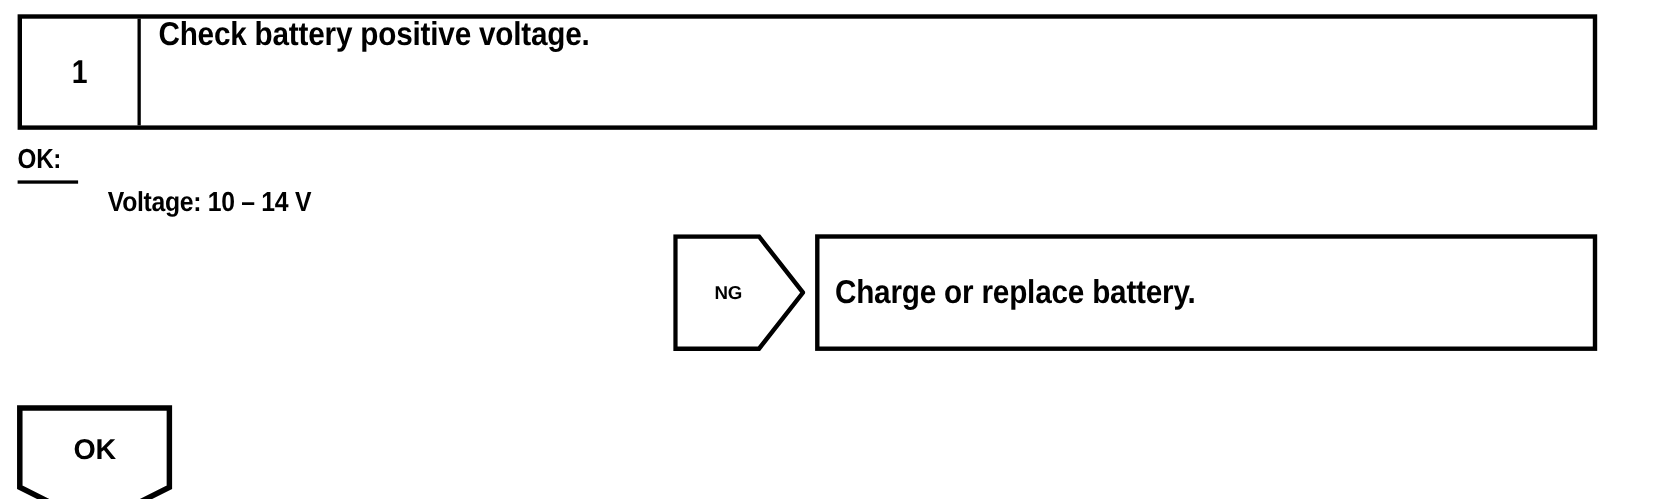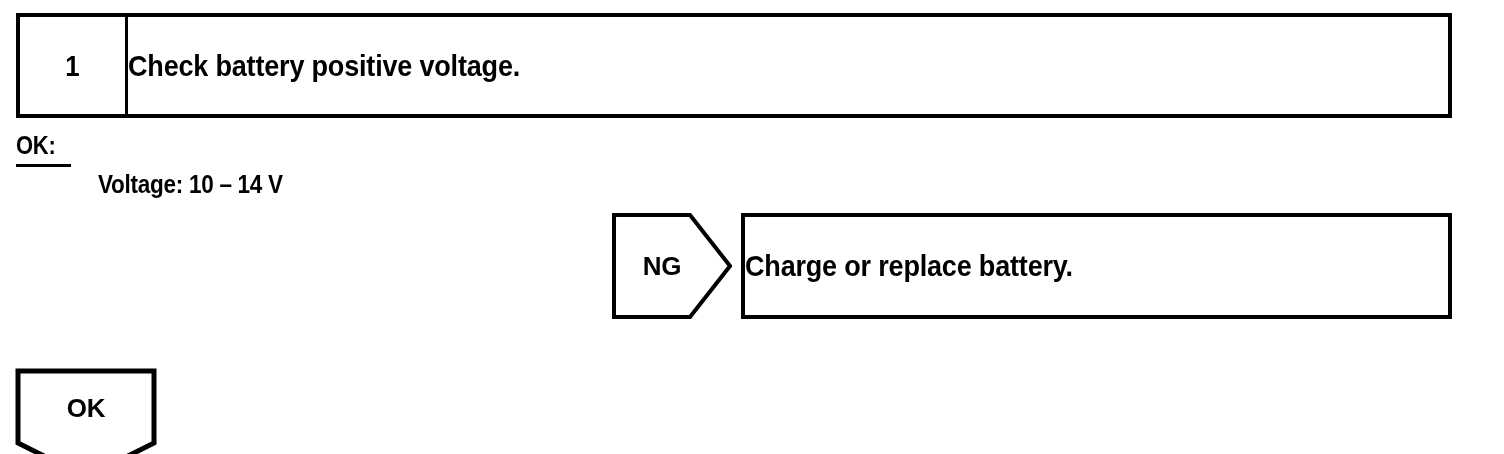--- a/index.html
+++ b/index.html
@@ -46,22 +46,22 @@
   .step-number {
     font-size: 30px;
     font-weight: bold;
     letter-spacing: 0px;
     line-height: 1;
     transform: scaleX(0.86);
   }
   .step-text-cell {
     flex: 1 1 auto;
     display: flex;
-    align-items: center;
-    padding-left: 0;
+    align-items: flex-start;
+    padding-left: 16px;
     box-sizing: border-box;
   }
   .step-text {
     font-size: 30px;
     font-weight: bold;
     line-height: 1;
     letter-spacing: -0.2px;
     transform: scaleX(0.9);
     transform-origin: left center;
   }
@@ -114,38 +114,39 @@
   }
   .ng-chevron-label {
     position: absolute;
     left: 0;
     top: 0;
     width: 100px;
     height: 106px;
     display: flex;
     align-items: center;
     justify-content: center;
-    font-size: 26px;
+    font-size: 17px;
     font-weight: bold;
     letter-spacing: -0.3px;
     line-height: 1;
   }
 
   
   .ng-result-box {
     position: absolute;
     left: 741px;
     top: 213px;
     width: 711px;
     height: 106px;
     box-sizing: border-box;
     border: 4px solid #000000;
     background: #ffffff;
     display: flex;
     align-items: center;
+    padding-left: 14px;
   }
   .ng-result-text {
     font-size: 30px;
     font-weight: bold;
     line-height: 1;
     letter-spacing: -0.2px;
     transform: scaleX(0.9);
     transform-origin: left center;
   }
 

